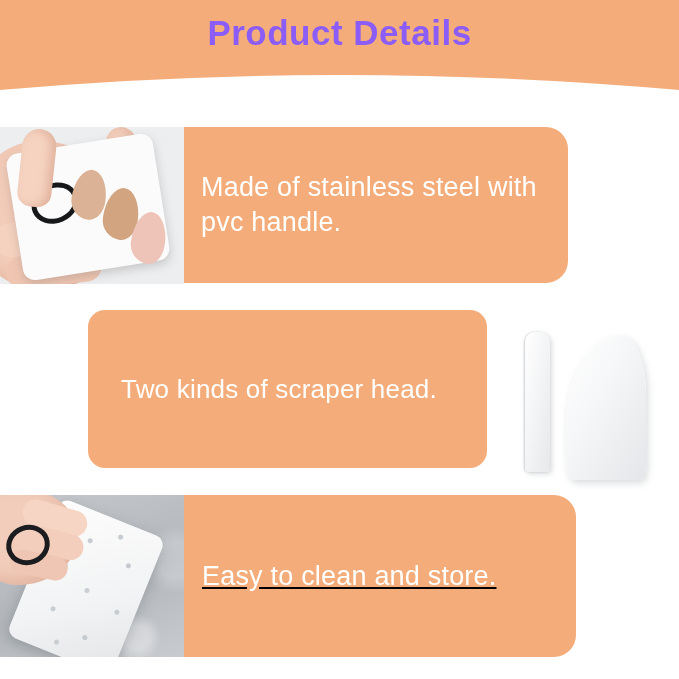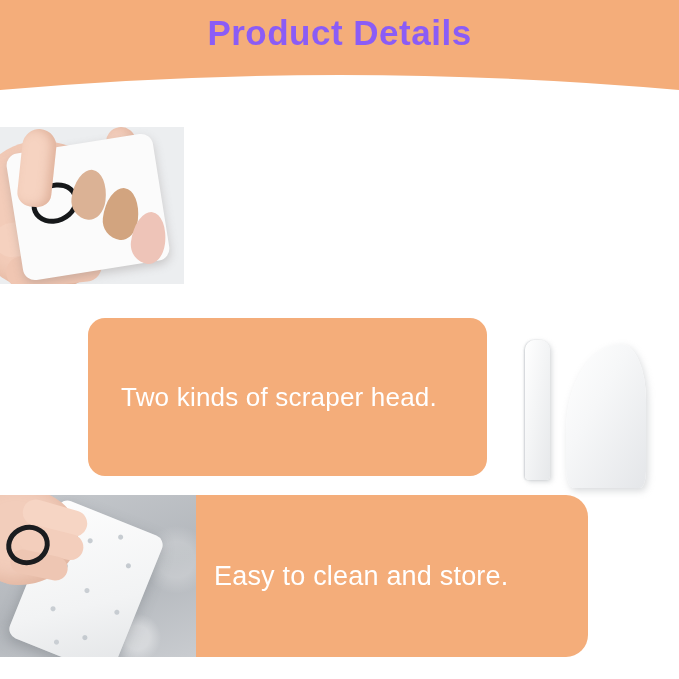--- a/index.html
+++ b/index.html
@@ -45,21 +45,21 @@
     white-space: nowrap;
   }
 
   
   .row {
     position: absolute;
     left: 0;
     width: 679px;
   }
   .row-1 { top: 127px;  height: 157px; }
-  .row-2 { top: 310px;  height: 158px; margin-top: 8px; }
+  .row-2 { top: 310px;  height: 158px; }
   .row-3 { top: 495px;  height: 162px; }
 
   
   .panel {
     position: absolute;
     background: #f4ad7a;
     box-sizing: border-box;
     display: flex;
     align-items: center;
   }
@@ -75,27 +75,28 @@
   .panel-2 {
     left: 88px;
     top: 0;
     width: 399px;
     height: 158px;
     border-radius: 17px;
     padding-left: 33px;
     padding-right: 14px;
   }
   .panel-3 {
-    left: 196px;
+    left: 184px;
     top: 0;
     width: 392px;
     height: 162px;
     border-radius: 0 22px 22px 0;
     padding-left: 18px;
     padding-right: 14px;
+    text-decoration: underline;
   }
   .panel-text {
     color: #ffffff;
     font-size: 27px;
     font-weight: 500;
     line-height: 35px;
     letter-spacing: 0.2px;
   }
   .panel-2 .panel-text { font-size: 26px; }
   .panel-3 .panel-text { font-size: 27px; }
@@ -287,20 +288,23 @@
     <div class="skin-base p1-finger-r"></div>
     <div class="p1-card">
       <div class="p1-ring"></div>
       <div class="swatch sw-1"></div>
       <div class="swatch sw-2"></div>
       <div class="swatch sw-3"></div>
     </div>
     <div class="skin-base p1-thumb"></div>
   </div>
 
+  <div class="panel panel-1">
+    <div class="panel-text">Made of stainless steel with pvc handle.</div>
+  </div>
 </div>
 
 <div class="row row-2">
 
   <div class="panel panel-2">
     <div class="panel-text">Two kinds of scraper head.</div>
   </div>
 
   <div class="scrapers">
     <div class="scraper-flat"></div>

